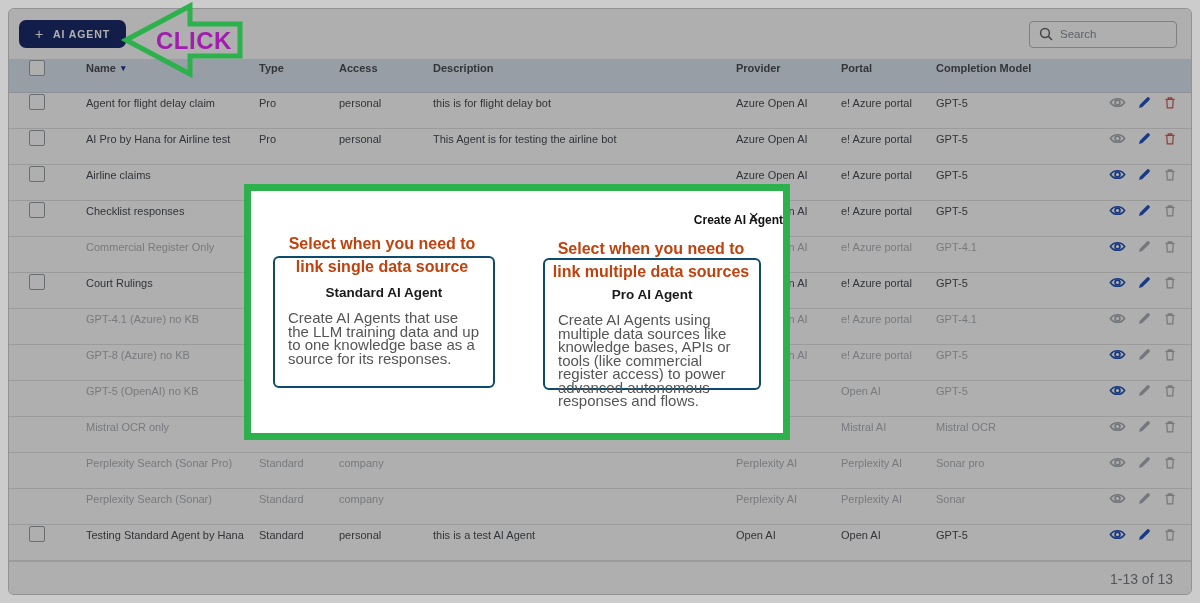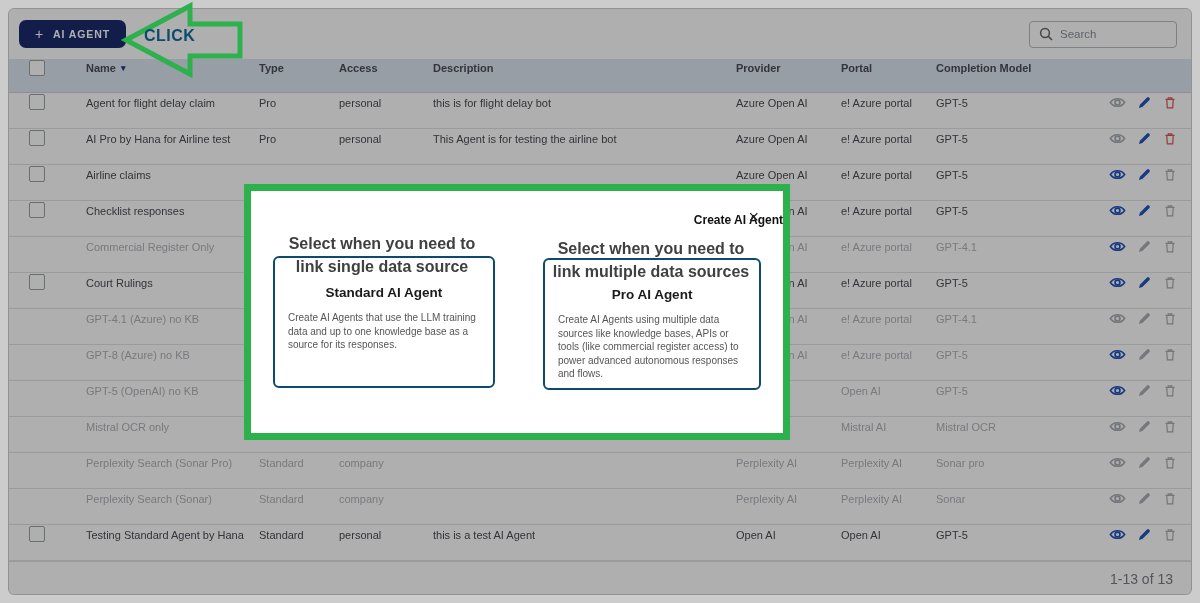--- a/index.html
+++ b/index.html
@@ -64,35 +64,35 @@
   .backdrop  { position: absolute; inset: 0; background: rgba(0,0,0,0.20); z-index: 5; }
   .card-dim  { position: absolute; left: 8px; top: 8px; width: 1184px; height: 587px; background: rgba(0,0,0,0.14); z-index: 6; border-radius: 6px; }
 
   
   .modal {
     position: absolute; left: 244px; top: 184px; width: 546px; height: 256px;
     background: #fff; border: 7px solid #2cb14c; z-index: 10;
   }
   .modal-title { position: absolute; left: 0; right: 0; top: 22px; text-align: right; font-size: 12px; font-weight: bold; color: #111; }
   .modal-close { position: absolute; right: 24px; top: 17px; font-size: 18px; color: #222; cursor: pointer; line-height: 1; }
-  .g-note { position: absolute; width: 220px; text-align: center; color: #404040; font-weight: bold; font-size: 16px; line-height: 23px; z-index: 12; }
+  .g-note { position: absolute; width: 220px; text-align: center; color: #c2410c; font-weight: bold; font-size: 16px; line-height: 23px; z-index: 12; }
   .g-note.left  { left: 21px; top: 41px; }
   .g-note.right { left: 290px; top: 46px; }
   .m-card {
     position: absolute; width: 222px; height: 132px; top: 65px;
     border: 2px solid #0c4a6e; border-radius: 6px; background: #fff;
   }
   .m-card.left  { left: 22px; }
   .m-card.right { left: 292px; width: 218px; top: 67px; }
   .m-card h3 { margin-top: 27px; text-align: center; font-size: 13.5px; color: #1a1a1a; }
-  .m-card p { margin: 11px 13px 0 13px; font-size: 10px; line-height: 13.5px; color: #555; }
+  .m-card p { margin: 11px 13px 0 13px; font-size: 15px; line-height: 13.5px; color: #555; }
 
   
   .arrow-svg { position: absolute; left: 118px; top: 0px; z-index: 20; }
-  .click-label { position: absolute; left: 144px; top: 27px; z-index: 21; font-size: 16px; font-weight: bold; color: #0c4a6e; letter-spacing: 0.5px; }
+  .click-label { position: absolute; left: 156px; top: 27px; z-index: 21; font-size: 24px; font-weight: bold; color: #a21caf; letter-spacing: 0.5px; }
 </style>
 </head>
 <body>
 
 <div class="card">
 
   <div class="topbar">
     <button class="add-btn">
       <span class="plus">+</span>
       <span>AI AGENT</span>

